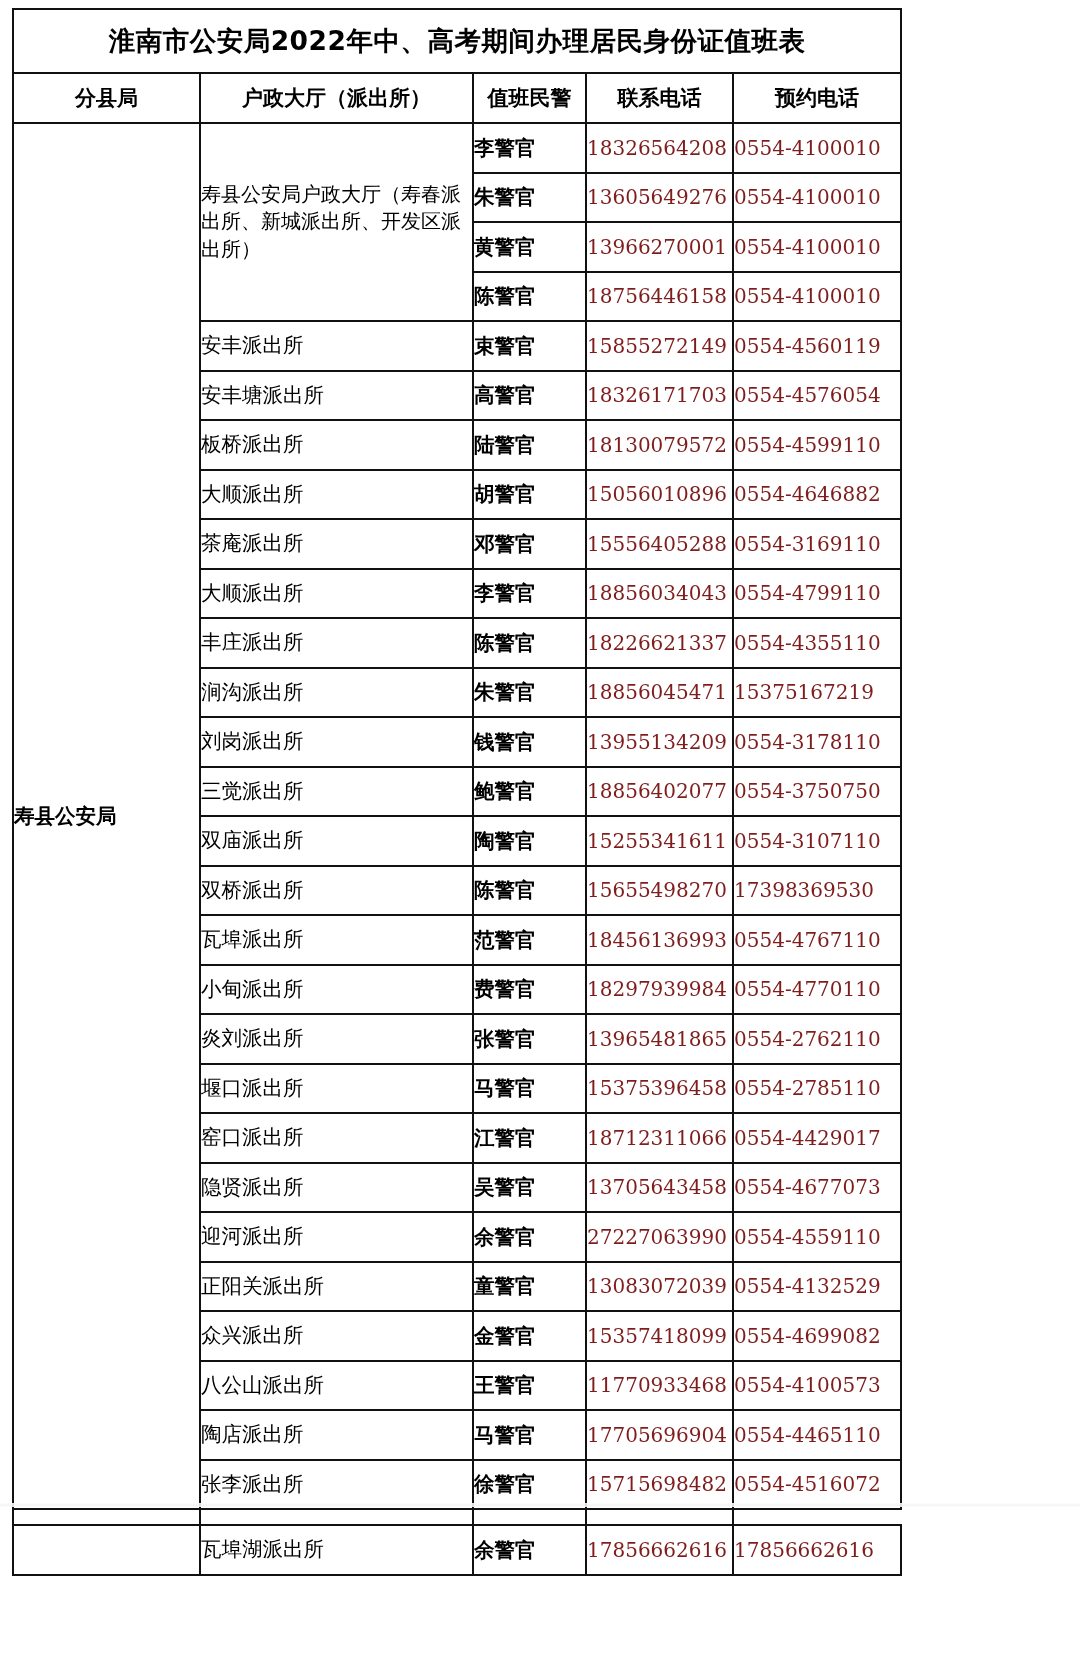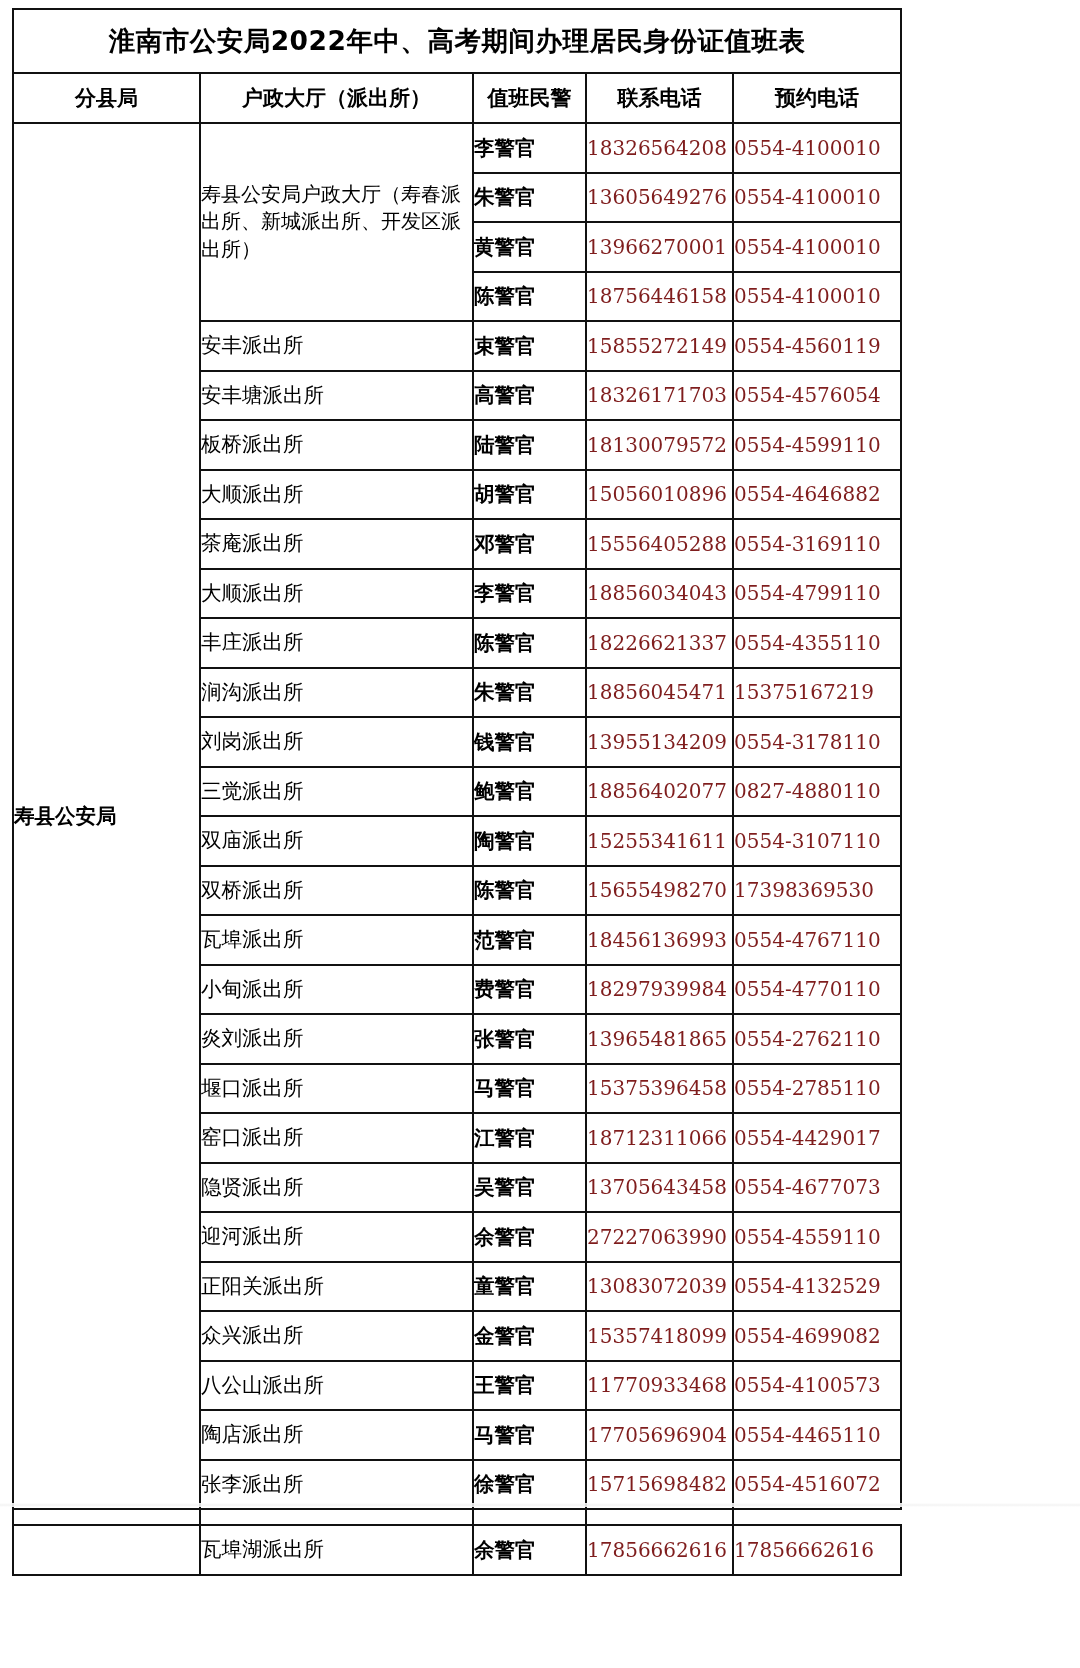--- a/index.html
+++ b/index.html
@@ -242,21 +242,21 @@
           <tr class="data-row">
             <td class="hall-cell">刘岗派出所</td>
             <td class="officer-cell">钱警官</td>
             <td class="contact-cell">13955134209</td>
             <td class="appt-cell">0554-3178110</td>
           </tr>
           <tr class="data-row">
             <td class="hall-cell">三觉派出所</td>
             <td class="officer-cell">鲍警官</td>
             <td class="contact-cell">18856402077</td>
-            <td class="appt-cell">0827-4880110</td>
+            <td class="appt-cell">0554-3750750</td>
           </tr>
           <tr class="data-row">
             <td class="hall-cell">双庙派出所</td>
             <td class="officer-cell">陶警官</td>
             <td class="contact-cell">15255341611</td>
             <td class="appt-cell">0554-3107110</td>
           </tr>
           <tr class="data-row">
             <td class="hall-cell">双桥派出所</td>
             <td class="officer-cell">陈警官</td>

